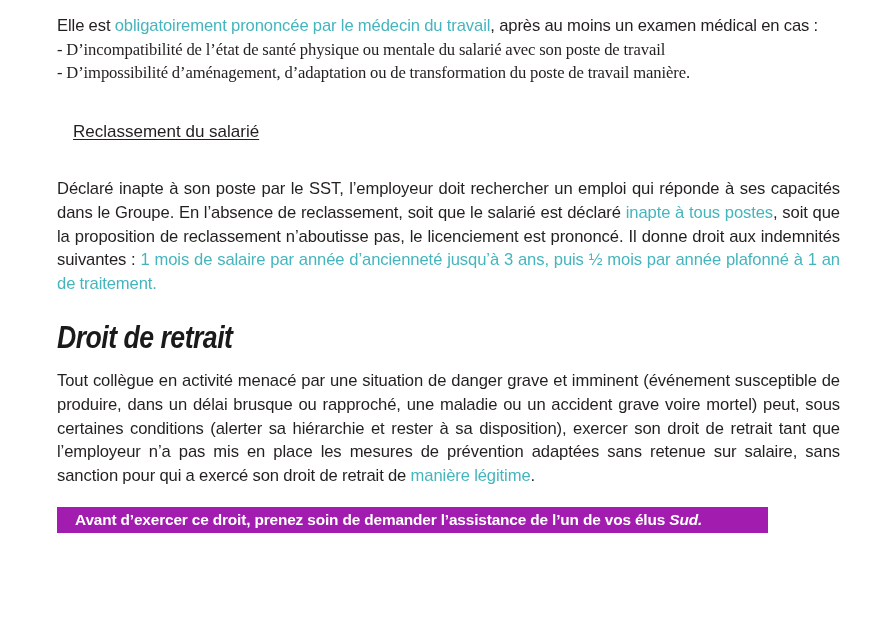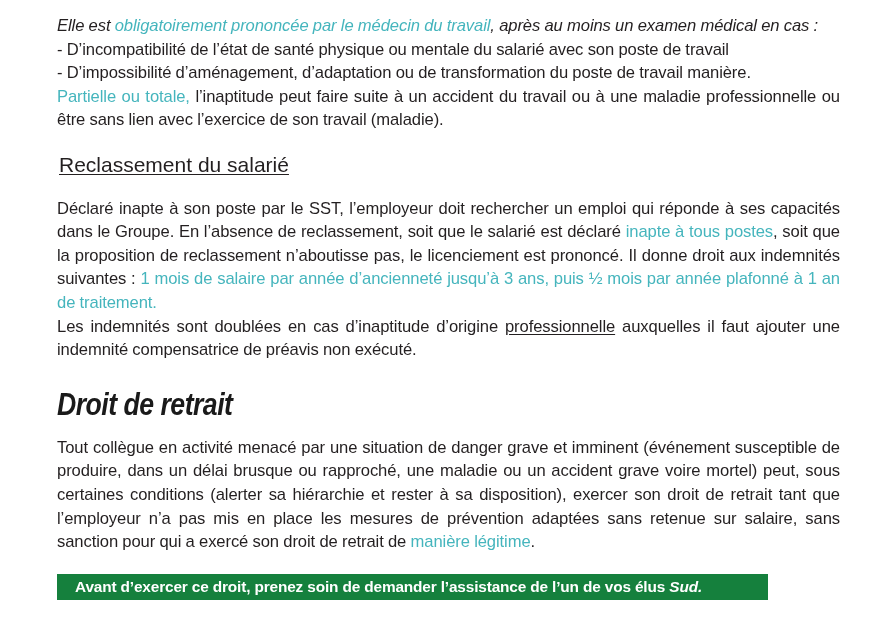--- a/index.html
+++ b/index.html
@@ -30,48 +30,49 @@
     font-size: 16.6px;
     line-height: 23.6px;
     text-align: justify;
     text-justify: inter-word;
     margin: 0;
     letter-spacing: -0.1px;
     word-spacing: -0.2px;
   }
   .para.nojust {
     text-align: left;
+    font-family: Liberation Serif, serif;
   }
 
   .teal {
     color: #45b5bd;
   }
 
   .uline {
     text-decoration: underline;
     text-underline-offset: 2px;
     text-decoration-thickness: 1px;
   }
 
   .subhead {
-    font-size: 21px;
+    font-size: 17px;
     line-height: 23.6px;
-    margin: 2px;
+    margin: 16px;
     font-weight: normal;
     text-decoration: underline;
     text-underline-offset: 2px;
     text-decoration-thickness: 1px;
     display: inline-block;
   }
 
   .subhead-wrap {
     margin-top: 19px;
   }
 
-  .block-gap-a { margin-top: 0px; font-style: italic; }
+  .block-gap-a { margin-top: 0px; }
   .block-gap-b { margin-top: 18px; }
 
   
   .section-title {
     font-family: "Liberation Sans Narrow", "Liberation Sans", "DejaVu Sans Condensed", sans-serif;
     font-weight: bold;
     font-size: 31px;
     line-height: 34px;
     letter-spacing: -0.6px;
     margin: 0;
@@ -84,21 +85,21 @@
     margin-top: 26px;
     margin-bottom: 14px;
     font-style: italic;
   }
 
   
   .callout-wrap {
     margin-top: 20px;
   }
   .callout {
-    background: #15803d;
+    background: #a21caf;
     color: #ffffff;
     width: 711px;
     box-sizing: border-box;
     padding: 3px 10px 4px 18px;
     font-size: 15.4px;
     line-height: 19px;
     font-weight: bold;
     letter-spacing: -0.15px;
     white-space: nowrap;
   }
@@ -120,35 +121,29 @@
   </p>
 
   <p class="para nojust">
     <span>- D’incompatibilité de l’état de santé physique ou mentale du salarié avec son poste de travail</span>
   </p>
 
   <p class="para nojust">
     <span>- D’impossibilité d’aménagement, d’adaptation ou de transformation du poste de travail manière.</span>
   </p>
 
-  <p class="para">
-    <span class="teal">Partielle ou totale,</span><span> l’inaptitude peut faire suite à un accident du travail ou à une maladie professionnelle ou être sans lien avec l’exercice de son travail (maladie).</span>
-  </p>
 
   <div class="subhead-wrap">
     <h2 class="subhead">Reclassement du salarié</h2>
   </div>
 
   <p class="para block-gap-b">
     <span>Déclaré inapte à son poste par le SST, l’employeur doit rechercher un emploi qui réponde à ses capacités dans le Groupe. En l’absence de reclassement, soit que le salarié est déclaré </span><span class="teal">inapte à tous postes</span><span>, soit que la proposition de reclassement n’aboutisse pas, le licenciement est prononcé. Il donne droit aux indemnités suivantes : </span><span class="teal">1 mois de salaire par année d’ancienneté jusqu’à 3 ans, puis ½ mois par année plafonné à 1 an de traitement.</span>
   </p>
 
-  <p class="para">
-    <span>Les indemnités sont doublées en cas d’inaptitude d’origine </span><span class="uline">professionnelle</span><span> auxquelles il faut ajouter une indemnité compensatrice de préavis non exécuté.</span>
-  </p>
 
   <div class="section-title-wrap">
     <h1 class="section-title">Droit de retrait</h1>
   </div>
 
   <p class="para">
     <span>Tout collègue en activité menacé par une situation de danger grave et imminent (événement susceptible de produire, dans un délai brusque ou rapproché, une maladie ou un accident grave voire mortel) peut, sous certaines conditions (alerter sa hiérarchie et rester à sa disposition), exercer son droit de retrait tant que l’employeur n’a pas mis en place les mesures de prévention adaptées sans retenue sur salaire, sans sanction pour qui a exercé son droit de retrait de </span><span class="teal">manière légitime</span><span>.</span>
   </p>
 
   <div class="callout-wrap">

